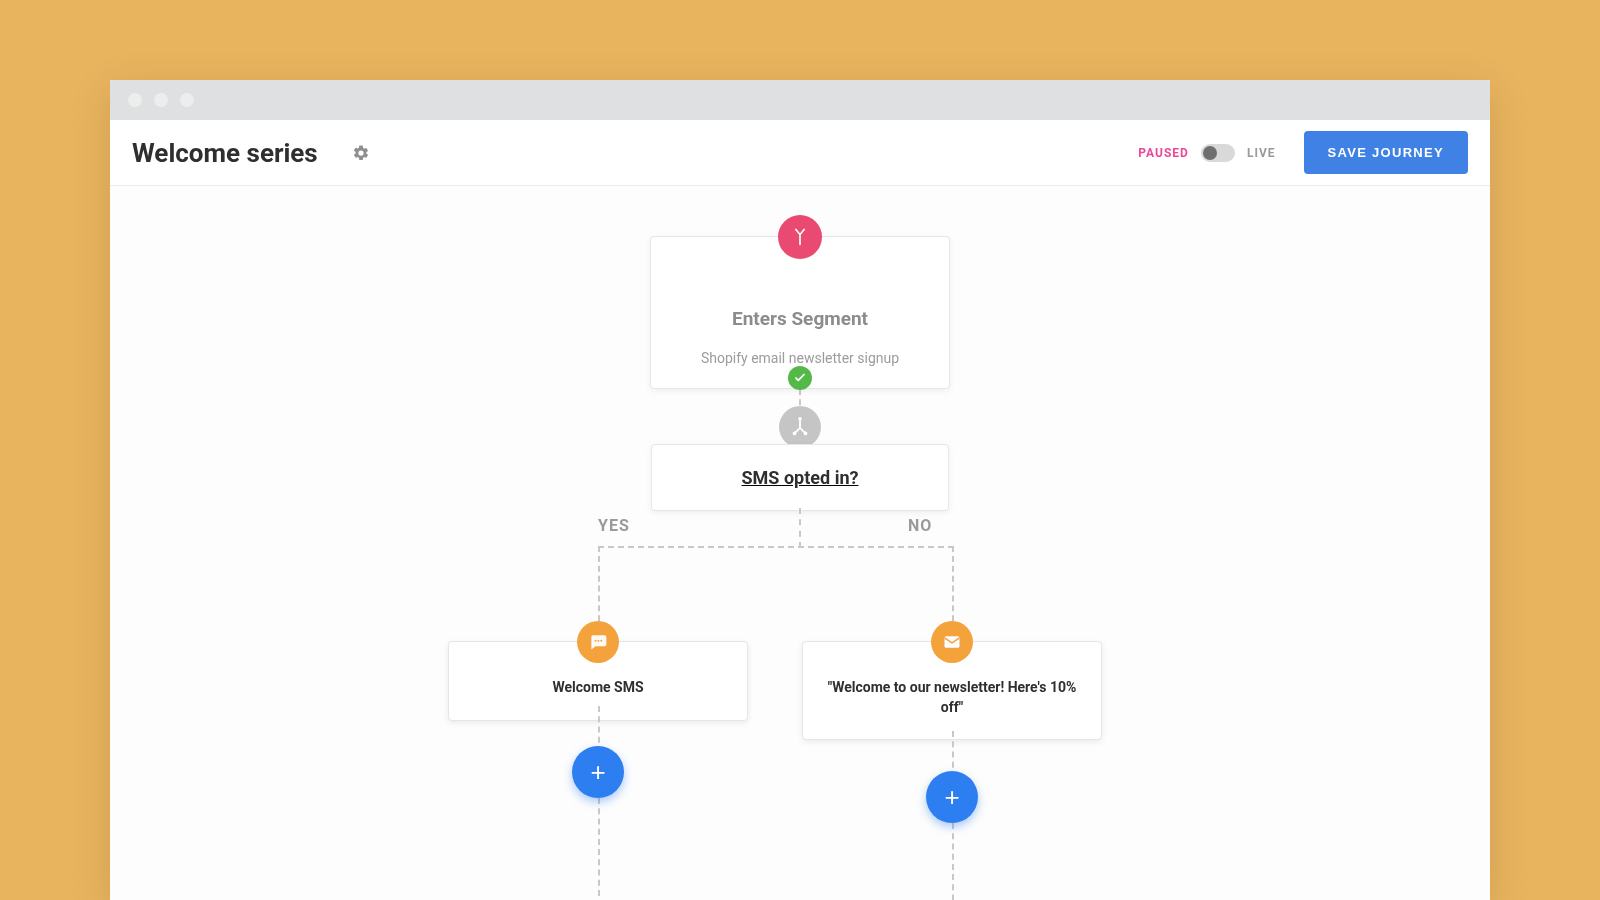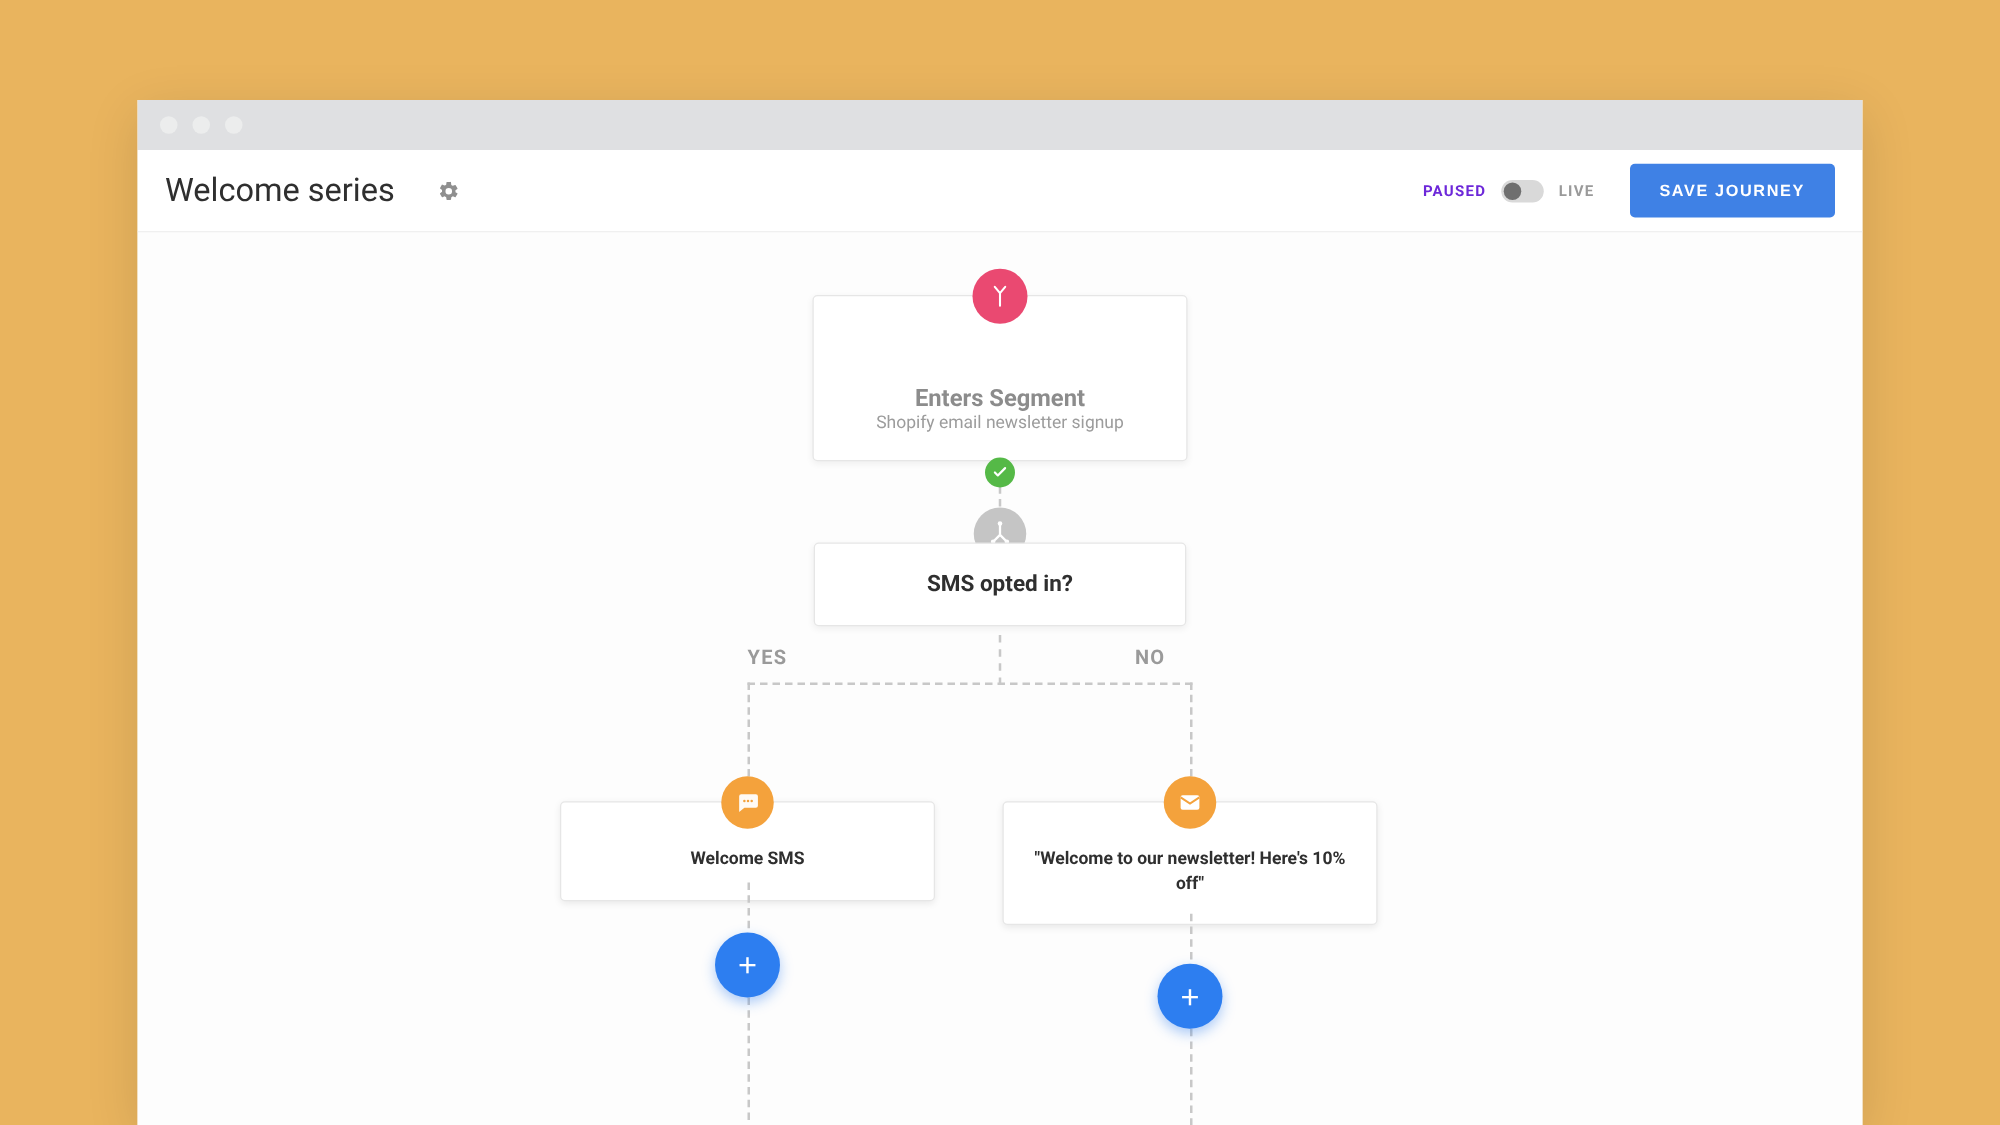--- a/index.html
+++ b/index.html
@@ -37,33 +37,33 @@
   .header {
     height: 66px;
     background: #fff;
     border-bottom: 1px solid #ececec;
     display: flex;
     align-items: center;
     padding: 0 22px;
   }
   .page-title {
     font-size: 26px;
-    font-weight: 400;
+    font-weight: 700;
     color: #2f2f2f;
   }
   .gear {
     width: 18px; height: 18px; color: #8f8f8f; margin-left: 34px;
   }
   .spacer { flex: 1; }
   .toggle-group {
     display: flex; align-items: center; gap: 12px;
     font-size: 12px; font-weight: 700; letter-spacing: 1px;
     color: #9a9a9a;
   }
-  .toggle-group .paused { color: #6d28d9; }
+  .toggle-group .paused { color: #ec4899; }
   .toggle {
     width: 34px; height: 18px; border-radius: 999px; background: #d9d9d9;
     position: relative;
   }
   .toggle::after {
     content: ""; position: absolute; left: 2px; top: 2px;
     width: 14px; height: 14px; border-radius: 50%; background: #6f6f6f;
   }
   .save-btn {
     margin-left: 28px;
@@ -106,21 +106,21 @@
     box-shadow: 0 2px 6px rgba(0,0,0,.06);
     text-align: center;
   }
   .card-trigger {
     top: 50px; width: 300px; padding: 38px 20px 22px;
   }
   .card-trigger .t1 {
     font-size: 19px; font-weight: 700; color: #8c8c8c; margin-top: 32px;
   }
   .card-trigger .t2 {
-    font-size: 14px; color: #9c9c9c; margin-top: 0;
+    font-size: 14px; color: #9c9c9c; margin-top: 20px;
   }
   .badge-circle {
     position: absolute; left: 50%; transform: translate(-50%, -50%);
     border-radius: 50%; display: flex; align-items: center; justify-content: center;
     color: #fff;
   }
   .badge-pink { top: 0; width: 44px; height: 44px; background: #ea4971; }
 
   .check-dot {
     position: absolute; left: 50%; transform: translateX(-50%);
@@ -128,21 +128,21 @@
     display: flex; align-items: center; justify-content: center; color: #fff;
   }
 
   .badge-gray {
     position: absolute; left: 50%; transform: translateX(-50%);
     top: 220px; width: 42px; height: 42px; border-radius: 50%; background: #c5c5c5;
     display: flex; align-items: center; justify-content: center; color: #fff;
   }
 
   .card-cond {
-    top: 248px; width: 298px; padding: 22px 20px;
+    top: 258px; width: 298px; padding: 22px 20px; text-decoration: underline;
   }
   .card-cond .t1 {
     font-size: 18px; font-weight: 700; color: #2f2f2f;
   }
 
   .yn-label {
     position: absolute; font-size: 16px; font-weight: 700; letter-spacing: 1px;
     color: #9a9a9a;
   }
 

